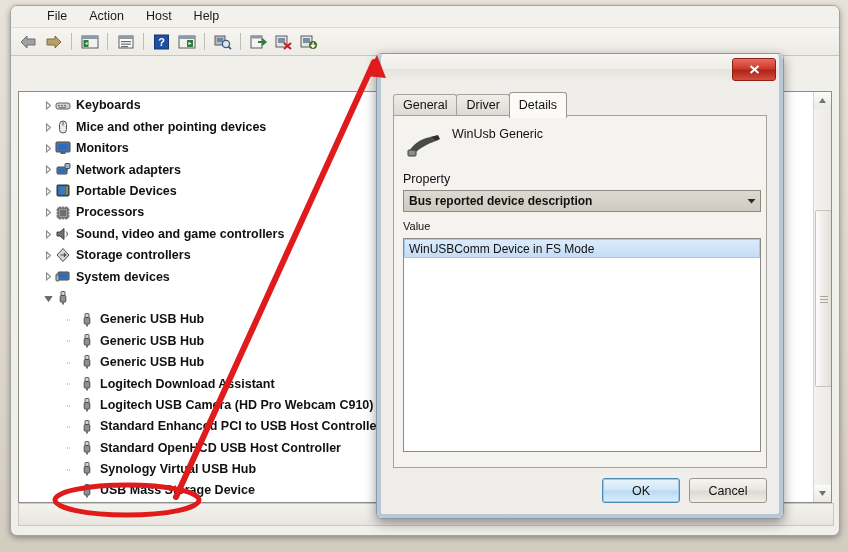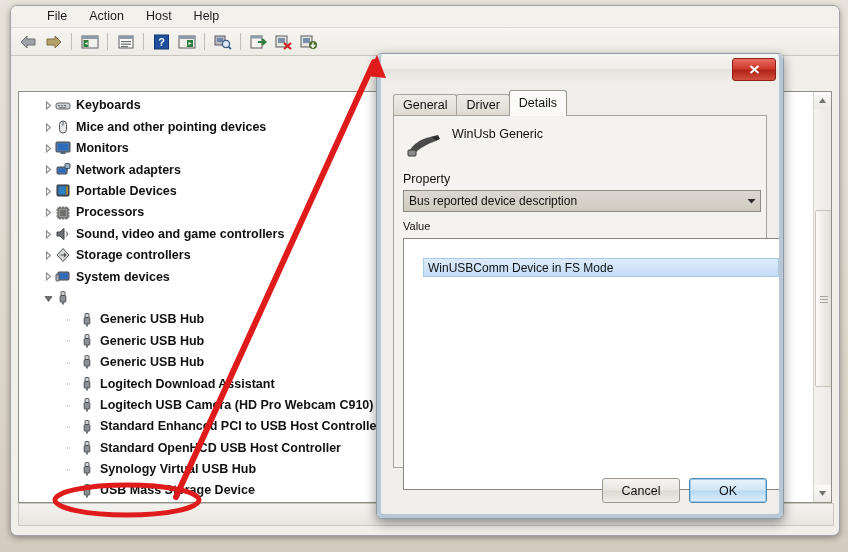--- a/index.html
+++ b/index.html
@@ -175,21 +175,21 @@
     color:#fff; font-size: 13px; font-weight: bold;
   }
   #dlg-body {
     position: absolute;
     left: 4px; top: 30px; right: 4px; bottom: 4px;
     background: #f0eeea;
   }
   #tabstrip {
     position: absolute; left: 12px; top: 10px;
     height: 22px;
-    display: flex; align-items: flex-end;
+    display: flex; align-items: center;
   }
   .tab {
     font-size: 12.5px; color: #111;
     padding: 3px 9px 3px 9px;
     border: 1px solid #a6a39c;
     border-bottom: none;
     background: linear-gradient(180deg,#efedE8,#ddd9d2);
     margin-right: -1px;
     border-radius: 3px 3px 0 0;
     height: 15px;
@@ -220,36 +220,36 @@
     position: absolute; left: 9px; top: 74px;
     width: 356px; height: 20px;
     background: linear-gradient(180deg,#ddd9d2,#cfcabf);
     border: 1px solid #8d8a82;
     display: flex; align-items: center;
   }
   #prop-combo-text {
     flex: 1;
     font-size: 12px; color: #111;
     padding-left: 5px;
-    overflow: hidden; white-space: nowrap;
+    overflow: hidden; white-space: nowrap; font-weight: bold;
   }
   #prop-combo-arrow {
     width: 18px; height: 100%;
     display: flex; align-items: center; justify-content: center;
   }
   #lbl-value {
     position: absolute; left: 9px; top: 104px;
     font-size: 11px; color: #111;
   }
   #value-list {
     position: absolute; left: 9px; top: 122px;
     width: 356px; height: 212px;
     background: #ffffff;
     border: 1px solid #8d8a82;
-    padding: 19px;
+    padding: 0;
   }
   #value-sel {
     height: 17px;
     background: linear-gradient(180deg,#dcebfb 0%, #c5dcf5 100%);
     border: 1px solid #a9c9e8;
     display: flex; align-items: center;
     padding-left: 4px;
     font-size: 12px; color: #111;
   }
   #dlg-buttons {
@@ -648,22 +648,22 @@
           </span>
         </div>
 
         <span id="lbl-value">Value</span>
         <div id="value-list">
           <div id="value-sel">WinUSBComm Device in FS Mode</div>
         </div>
       </div>
 
       <div id="dlg-buttons">
+        <div class="dbtn default">OK</div>
         <div class="dbtn">Cancel</div>
-        <div class="dbtn default">OK</div>
       </div>
     </div>
     <div id="dlg-frame"></div>
   </div>
 
   <svg id="annot">
     <g>
       <path d="M176 497 L374 62" stroke="#e01b1b" stroke-width="6" fill="none" stroke-linecap="round"></path>
       <path d="M377 55 L366 76 L386 78 Z" fill="#e01b1b"></path>
     </g>

